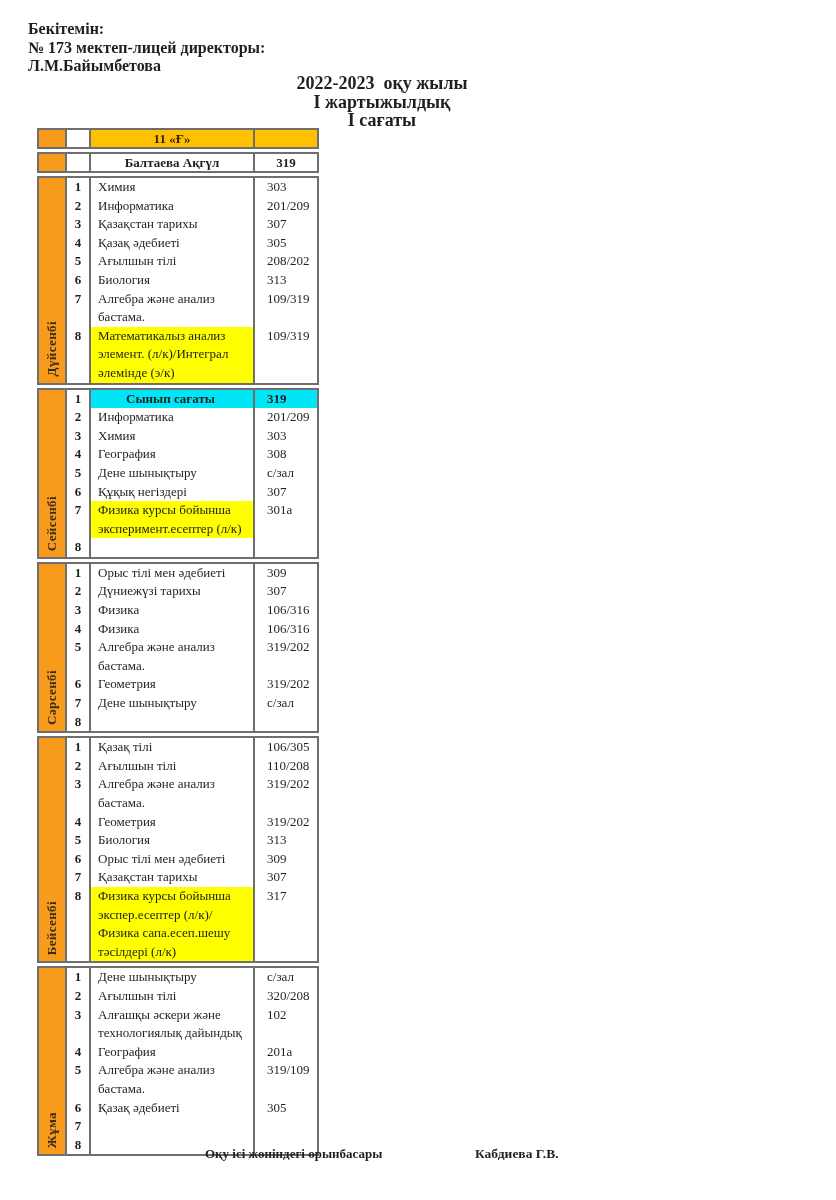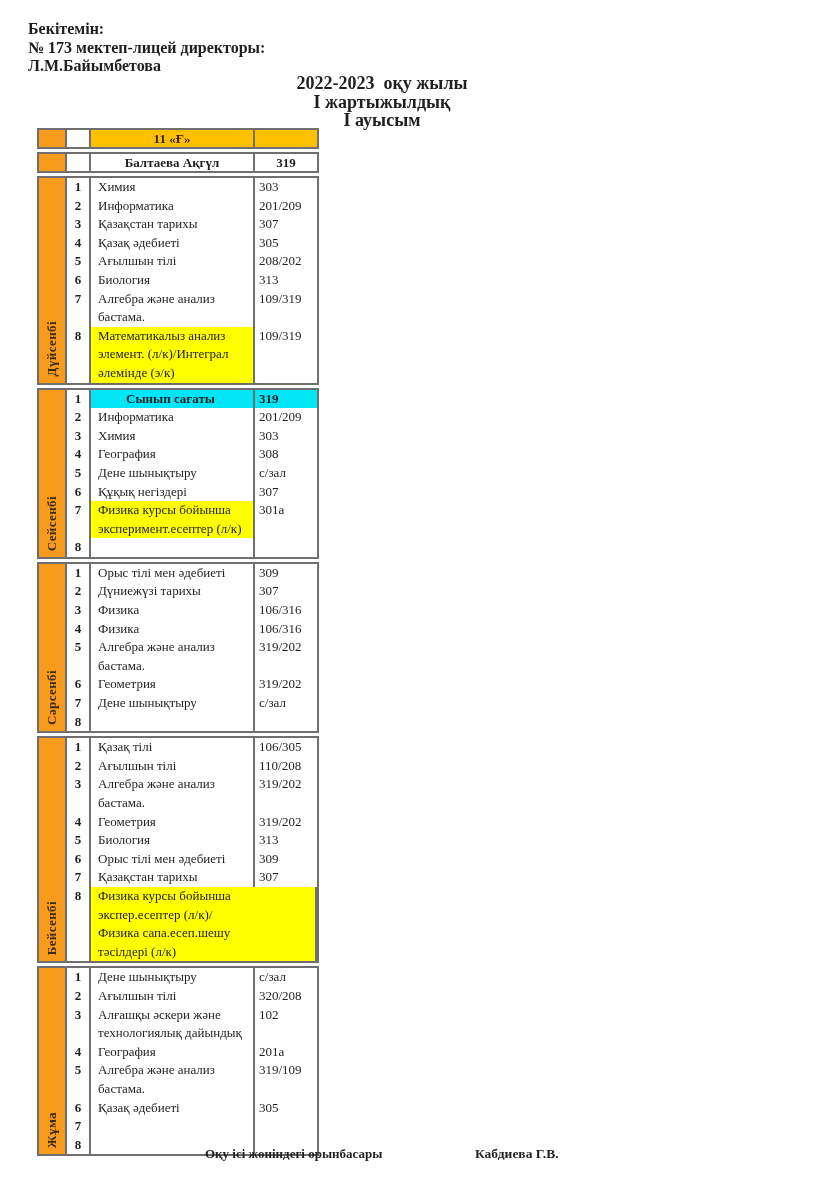--- a/index.html
+++ b/index.html
@@ -63,21 +63,21 @@
   }
   .c-subj{
     flex:1;min-width:0;
     padding:0 7px 0 7px;
     line-height:18.6px;
     white-space:pre-line;
     border-right:2px solid var(--border);
   }
   .c-room{
     width:62px;flex:none;
-    padding-left:4px;
+    padding-left:12px;
     line-height:18.6px;
     box-sizing:border-box;
   }
   .hl-yellow{background:var(--yellow);}
   .subj-cyan{
     background:var(--cyan);
     text-align:center;font-weight:bold;
     padding-left:4px;
   }
   .room-cyan{background:var(--cyan);font-weight:bold;}
@@ -104,21 +104,21 @@
 
   <div class="approve">
     <div>Бекітемін:</div>
     <div>№ 173 мектеп-лицей директоры:</div>
     <div>Л.М.Байымбетова</div>
   </div>
 
   <div class="term">
     <div>2022-2023  оқу жылы</div>
     <div>І жартыжылдық</div>
-    <div>І ауысым</div>
+    <div>І сағаты</div>
   </div>
 
   <div class="schedule">
 
     <div class="block head head1">
       <div class="c-day"></div>
       <div class="c-num"></div>
       <div class="c-subj">11 «Ғ»</div>
       <div class="c-room"></div>
     </div>
@@ -317,20 +317,21 @@
               <div class="c-num">7</div>
               <div class="c-subj">Қазақстан тарихы</div>
               <div class="c-room">307</div>
             </div>
             <div class="lrow">
               <div class="c-num">8</div>
               <div class="c-subj hl-yellow">Физика курсы бойынша
 экспер.есептер (л/к)/
 Физика сапа.есеп.шешу
 тәсілдері (л/к)</div>
+              <div class="c-room">317</div>
             </div>
           </div>
         </div>
         <div class="block day-block">
           <div class="c-day">
             <span class="vert">Жұма</span>
           </div>
           <div class="rows">
             <div class="lrow">
               <div class="c-num">1</div>

